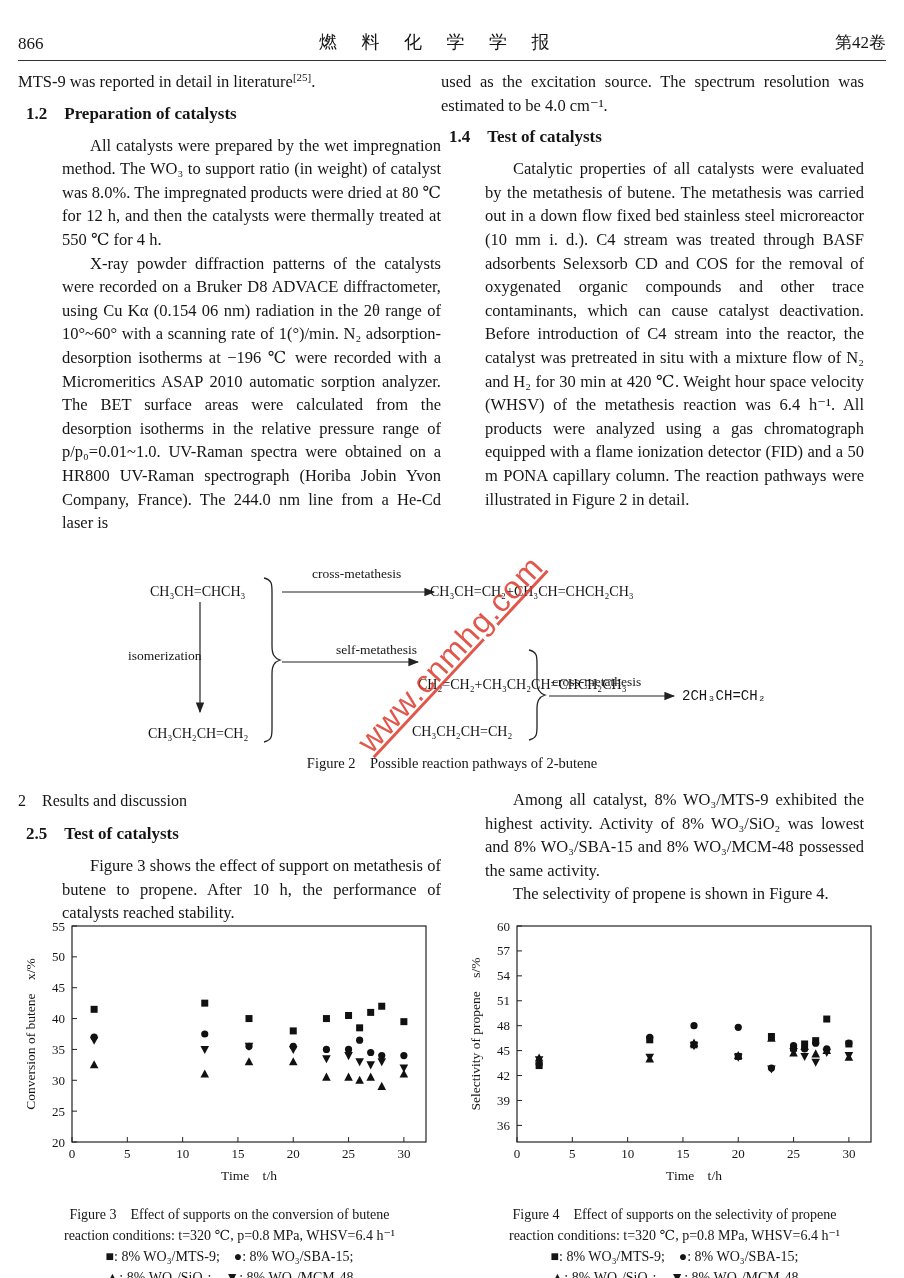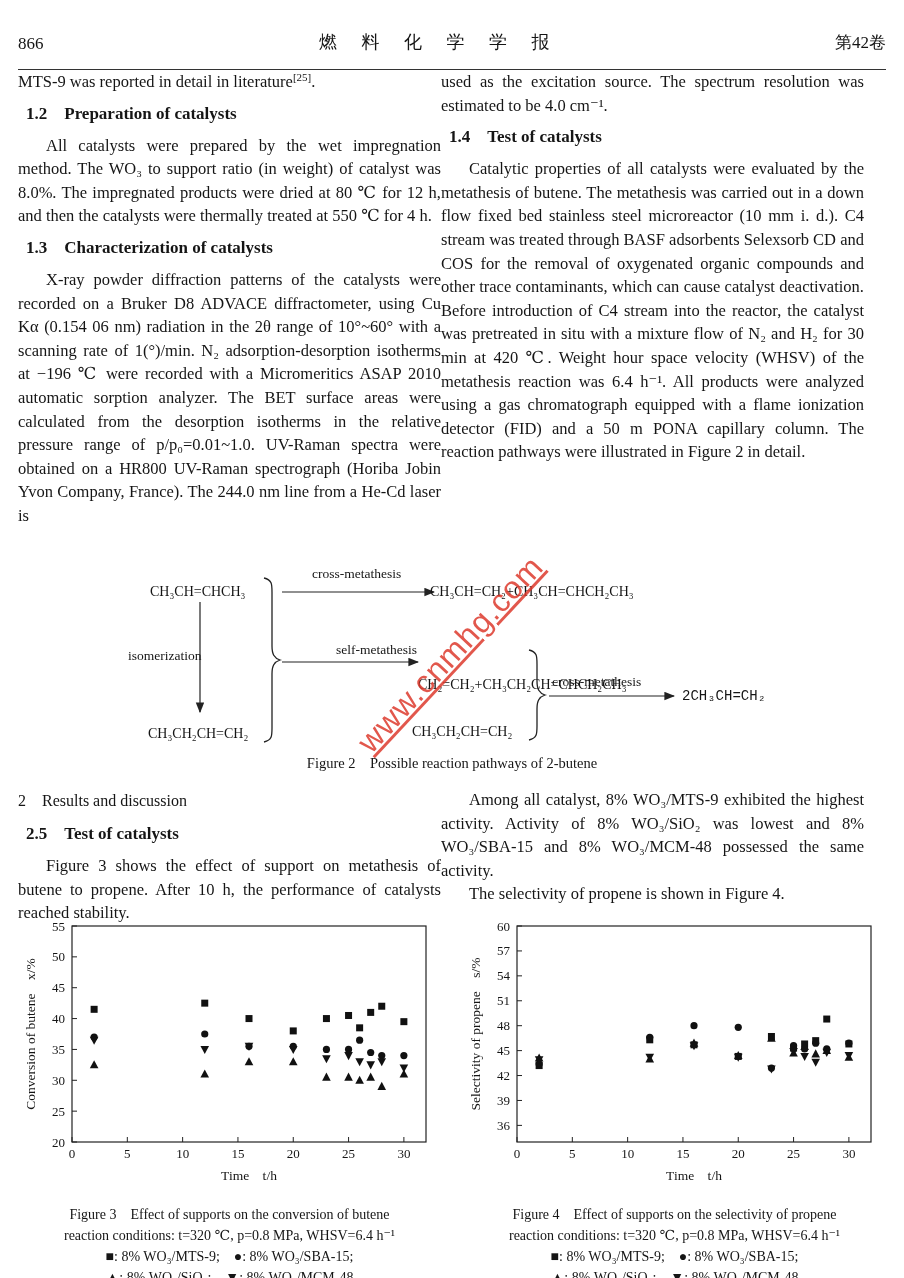--- a/index.html
+++ b/index.html
@@ -5,29 +5,29 @@
   html,body{margin:0;padding:0;background:#888;}
   .page{
     position:relative; width:904px; height:1278px; margin:0 auto;
     background:#ffffff; overflow:hidden;
     font-family:"Liberation Serif","DejaVu Serif",serif; color:#151515;
   }
   
   .hdr{
     position:absolute; top:26px; left:18px; right:18px; height:28px;
     display:flex; align-items:flex-end; justify-content:space-between;
-    font-size:17px; border-bottom:1.5px solid #333; padding-bottom:15px;
+    font-size:17px; border-bottom:1.5px solid #333; padding-bottom:6px;
   }
   .hdr .jtitle{letter-spacing:10px; font-size:18px;}
   
   .cols{position:absolute; left:18px; right:18px; display:flex; }
   .cols.top{top:70px;}
   .col{width:423px; text-align:justify; font-size:16.5px; line-height:23.6px;}
   .col p{margin:0;}
-  .col p.ind{text-indent:28px;}
+  .col p.ind{text-indent:28px;margin-left:44px;}
   h3.sub{margin:8px; font-size:17px; line-height:24px; font-weight:bold;}
   h2.sec{margin:0 0 2px 0; font-size:16px; line-height:26px; font-weight:normal;}
   sup.ref{font-size:11px; vertical-align:super; line-height:0;}
   
   .diagram{position:absolute; left:30px; top:548px; width:844px; height:235px; font-size:14px;}
   .diagram .lbl{position:absolute; white-space:nowrap;}
   .diagram .small{font-size:13.5px;}
   .diagram svg{position:absolute; left:0; top:0;}
   .fig2cap{position:absolute; left:0; right:0; top:206px; text-align:center; font-size:14.5px;}
   .watermark{
@@ -52,21 +52,20 @@
     <span>866</span>
     <span class="jtitle">燃 料 化 学 学 报</span>
     <span>第42卷</span>
   </div>
 
   <div class="cols top">
     <div class="col">
       <p><span>MTS-9 was reported in detail in literature</span><sup class="ref">[25]</sup><span>.</span></p>
       <h3 class="sub">1.2　Preparation of catalysts</h3>
       <p class="ind">All catalysts were prepared by the wet impregnation method. The WO₃ to support ratio (in weight) of catalyst was 8.0%. The impregnated products were dried at 80 ℃ for 12 h, and then the catalysts were thermally treated at 550 ℃ for 4 h.</p>
-      <h3 class="sub">1.3　Characterization of catalysts</h3>
       <p class="ind">X-ray powder diffraction patterns of the catalysts were recorded on a Bruker D8 ADVACE diffractometer, using Cu Kα (0.154 06 nm) radiation in the 2θ range of 10°~60° with a scanning rate of 1(°)/min. N₂ adsorption-desorption isotherms at −196 ℃ were recorded with a Micromeritics ASAP 2010 automatic sorption analyzer. The BET surface areas were calculated from the desorption isotherms in the relative pressure range of p/p₀=0.01~1.0. UV-Raman spectra were obtained on a HR800 UV-Raman spectrograph (Horiba Jobin Yvon Company, France). The 244.0 nm line from a He-Cd laser is</p>
     </div>
     <div class="col">
       <p>used as the excitation source. The spectrum resolution was estimated to be 4.0 cm⁻¹.</p>
       <h3 class="sub">1.4　Test of catalysts</h3>
       <p class="ind">Catalytic properties of all catalysts were evaluated by the metathesis of butene. The metathesis was carried out in a down flow fixed bed stainless steel microreactor (10 mm i. d.). C4 stream was treated through BASF adsorbents Selexsorb CD and COS for the removal of oxygenated organic compounds and other trace contaminants, which can cause catalyst deactivation. Before introduction of C4 stream into the reactor, the catalyst was pretreated in situ with a mixture flow of N₂ and H₂ for 30 min at 420 ℃. Weight hour space velocity (WHSV) of the metathesis reaction was 6.4 h⁻¹. All products were analyzed using a gas chromatograph equipped with a flame ionization detector (FID) and a 50 m PONA capillary column. The reaction pathways were illustrated in Figure 2 in detail.</p>
     </div>
   </div>
 
   <div class="diagram">

